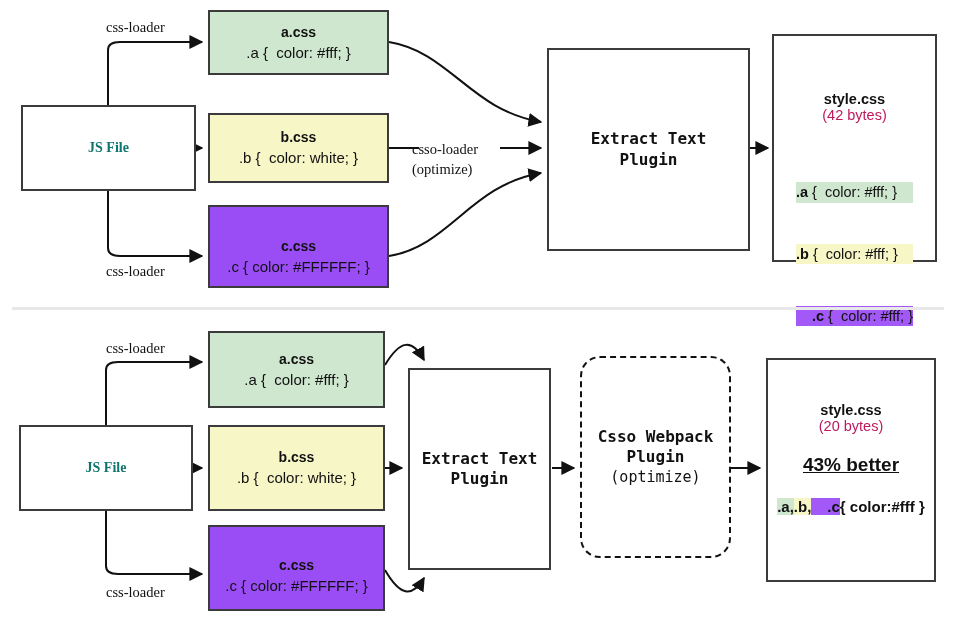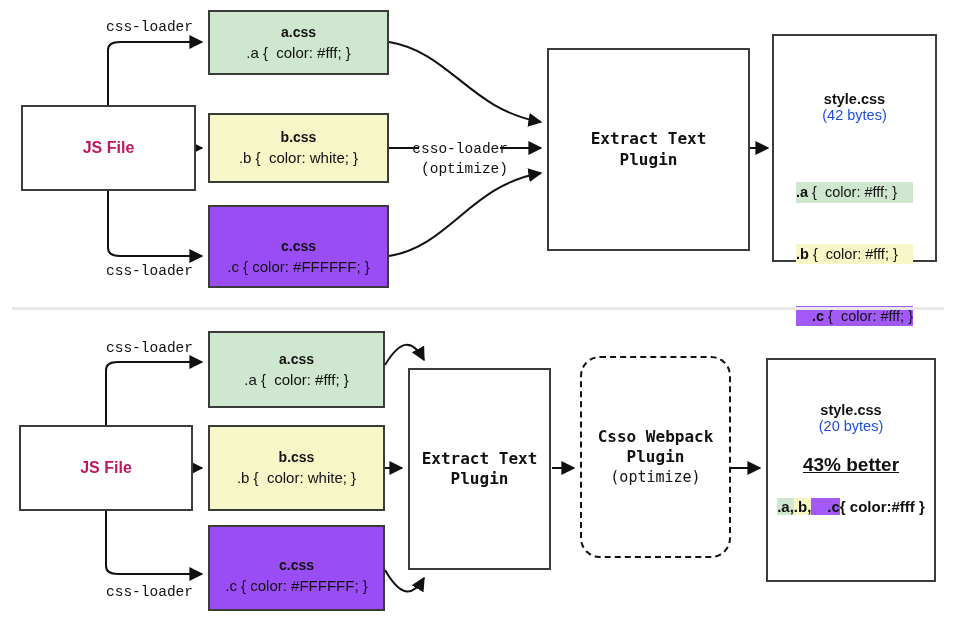--- a/index.html
+++ b/index.html
@@ -48,66 +48,66 @@
     letter-spacing: 0px;
   }
   .mono-sub {
     font-family: "DejaVu Sans Mono", "Liberation Mono", monospace;
     font-weight: normal;
     font-size: 15px;
     color: #111111;
     line-height: 1.3;
   }
   .sans-bold {
-    font-family: Liberation Sans, sans-serif;
-    font-weight: bold;
-    font-size: 16px;
-    color: #be185d;
+    font-family: Liberation Serif, serif;
+    font-weight: bold;
+    font-size: 14px;
+    color: #0f766e;
   }
   .css-title {
     font-family: "Liberation Sans", sans-serif;
     font-weight: bold;
     font-size: 14px;
     color: #111111;
     line-height: 1.5;
   }
   .css-rule {
     font-family: "Liberation Sans", sans-serif;
     font-weight: normal;
     font-size: 15px;
     color: #111111;
     line-height: 1.35;
     white-space: pre;
   }
   .edge-label {
     position: absolute;
-    font-family: Liberation Mono, monospace;
+    font-family: Liberation Serif, serif;
     font-size: 14.5px;
     color: #111111;
     white-space: nowrap;
-    text-align: right;
+    text-align: left;
     line-height: 1.35;
   }
   .divider {
     position: absolute;
     left: 12px;
     width: 932px;
     height: 3px;
     background: #e8e8e8;
   }
   .out-title {
     font-family: "Liberation Sans", sans-serif;
     font-weight: bold;
     font-size: 14.5px;
     color: #111111;
   }
   .out-sub {
     font-family: "Liberation Sans", sans-serif;
     font-size: 14.5px;
-    color: #1d4ed8;
+    color: #be185d;
   }
   .out-lines {
     margin-top: 18px;
     text-align: left;
     white-space: pre;
     font-family: "Liberation Sans", sans-serif;
     font-size: 14.5px;
     color: #111111;
     line-height: 1.42;
   }

